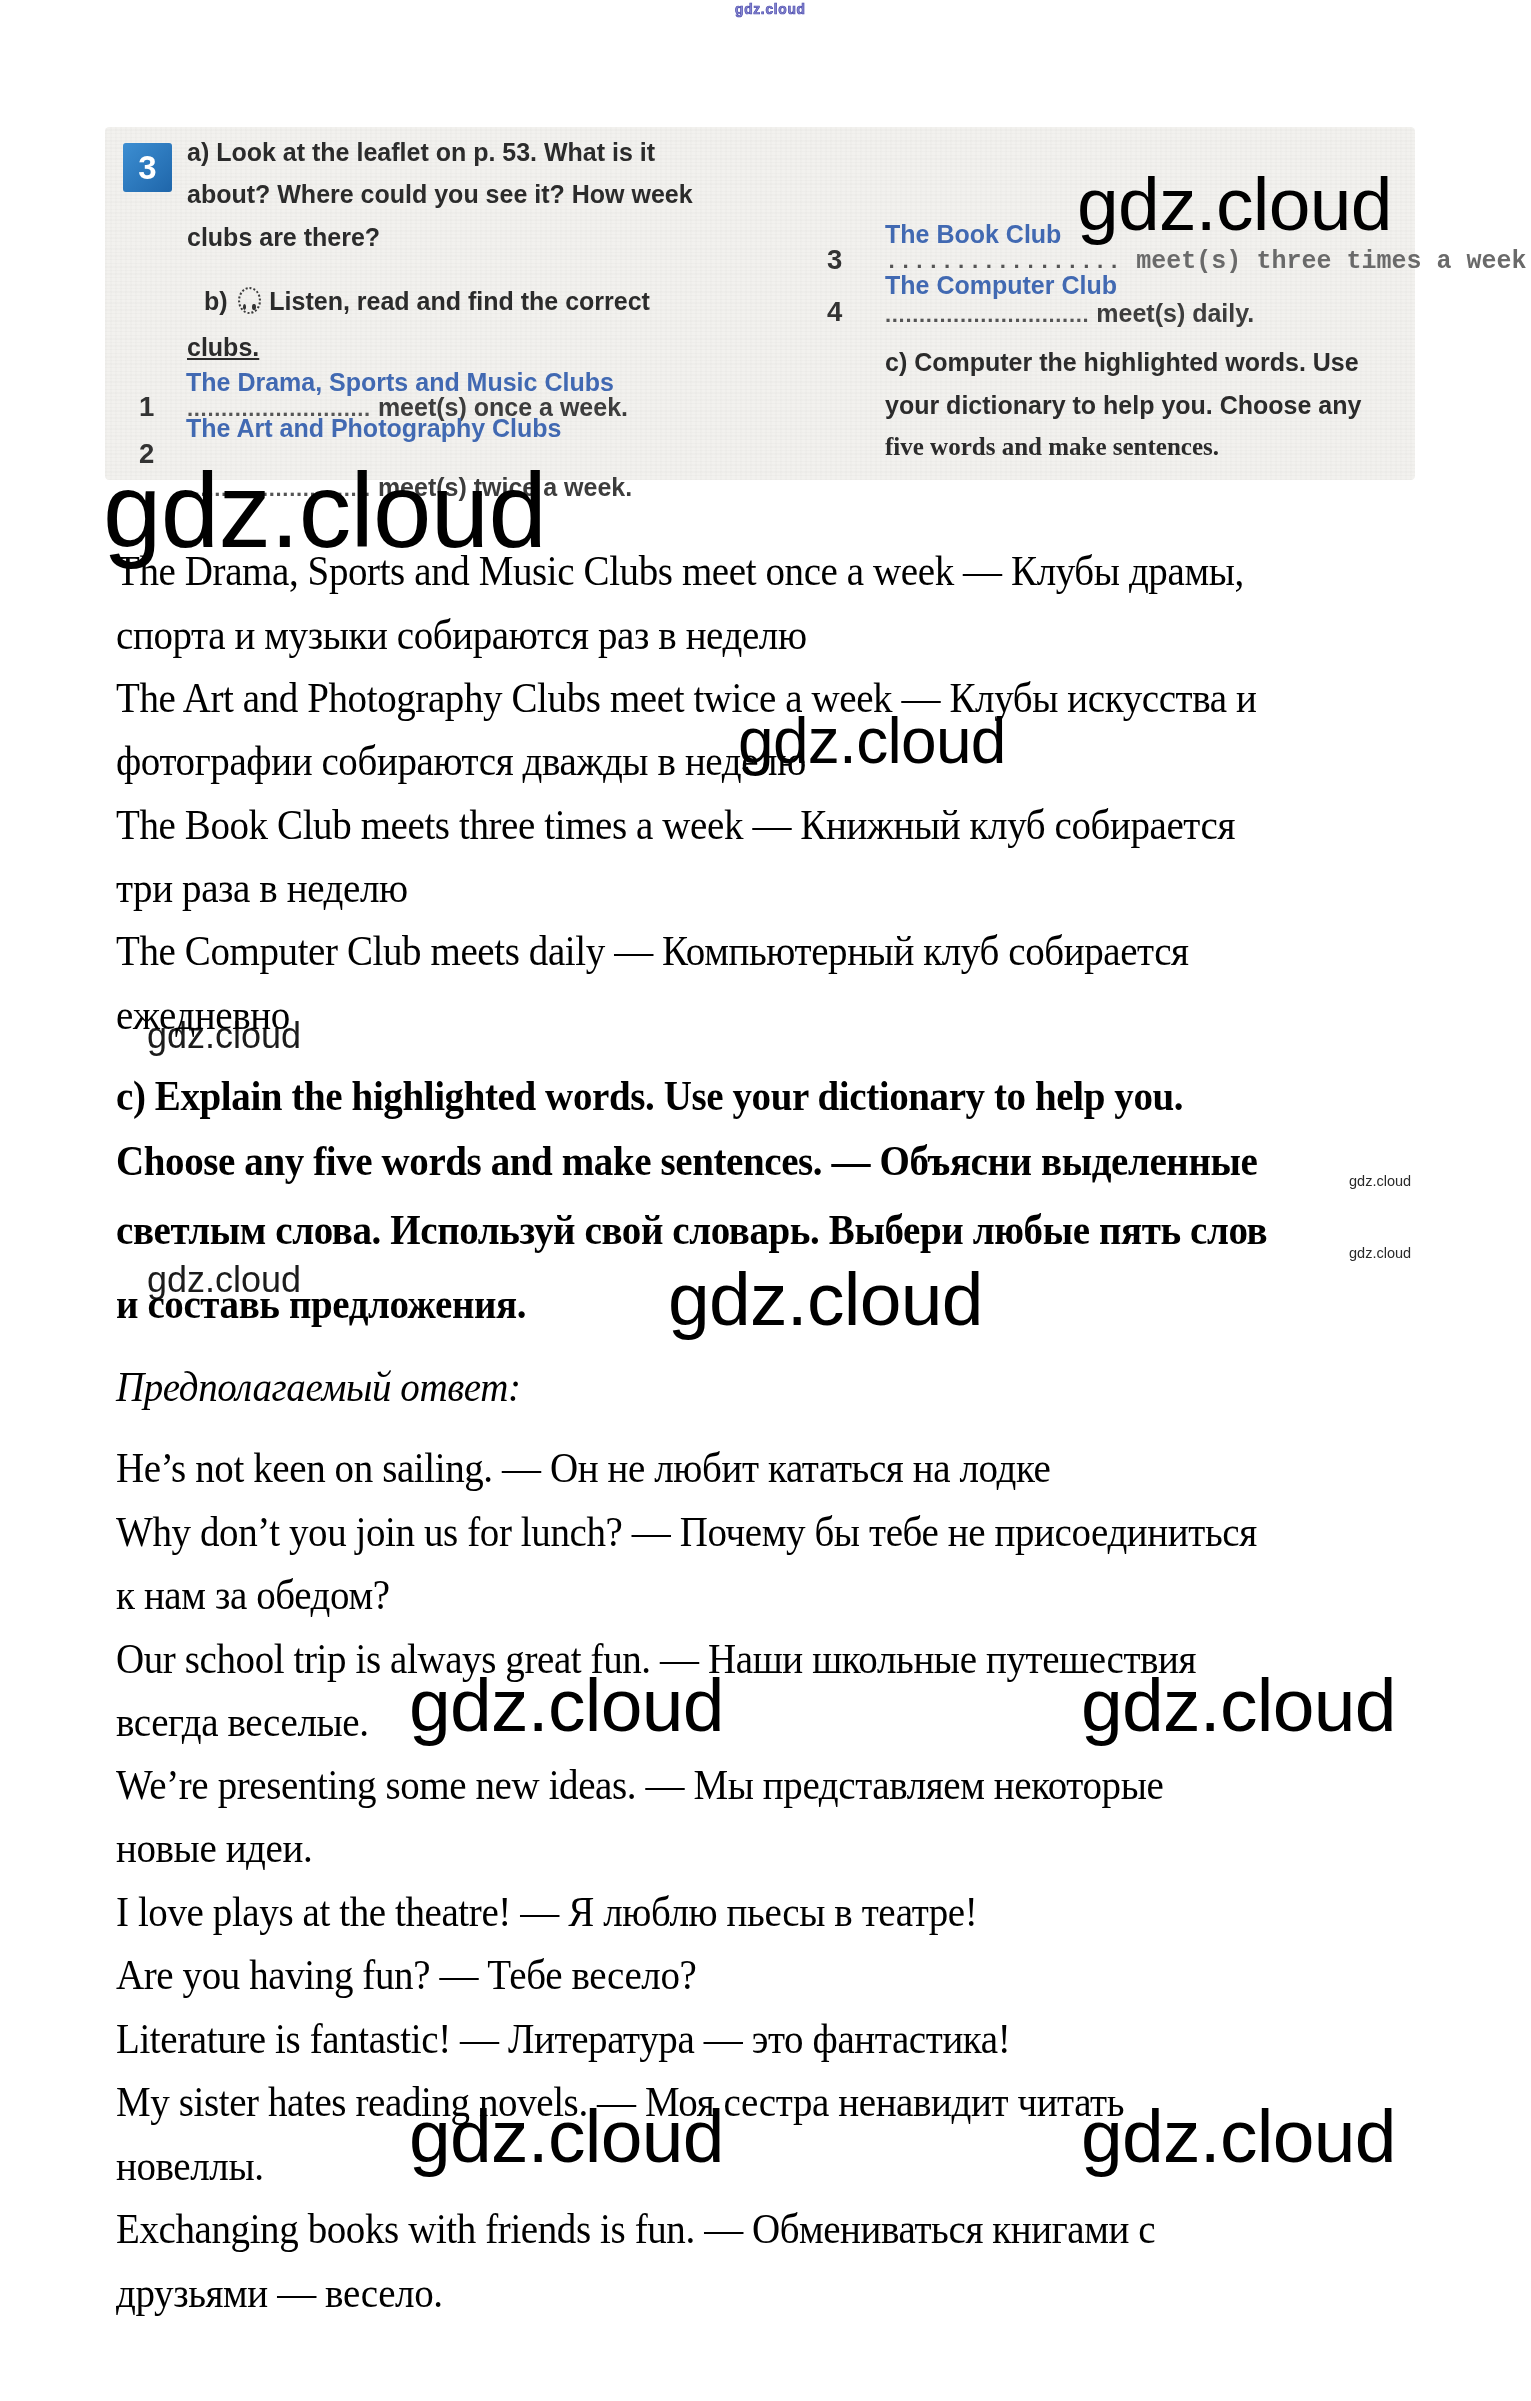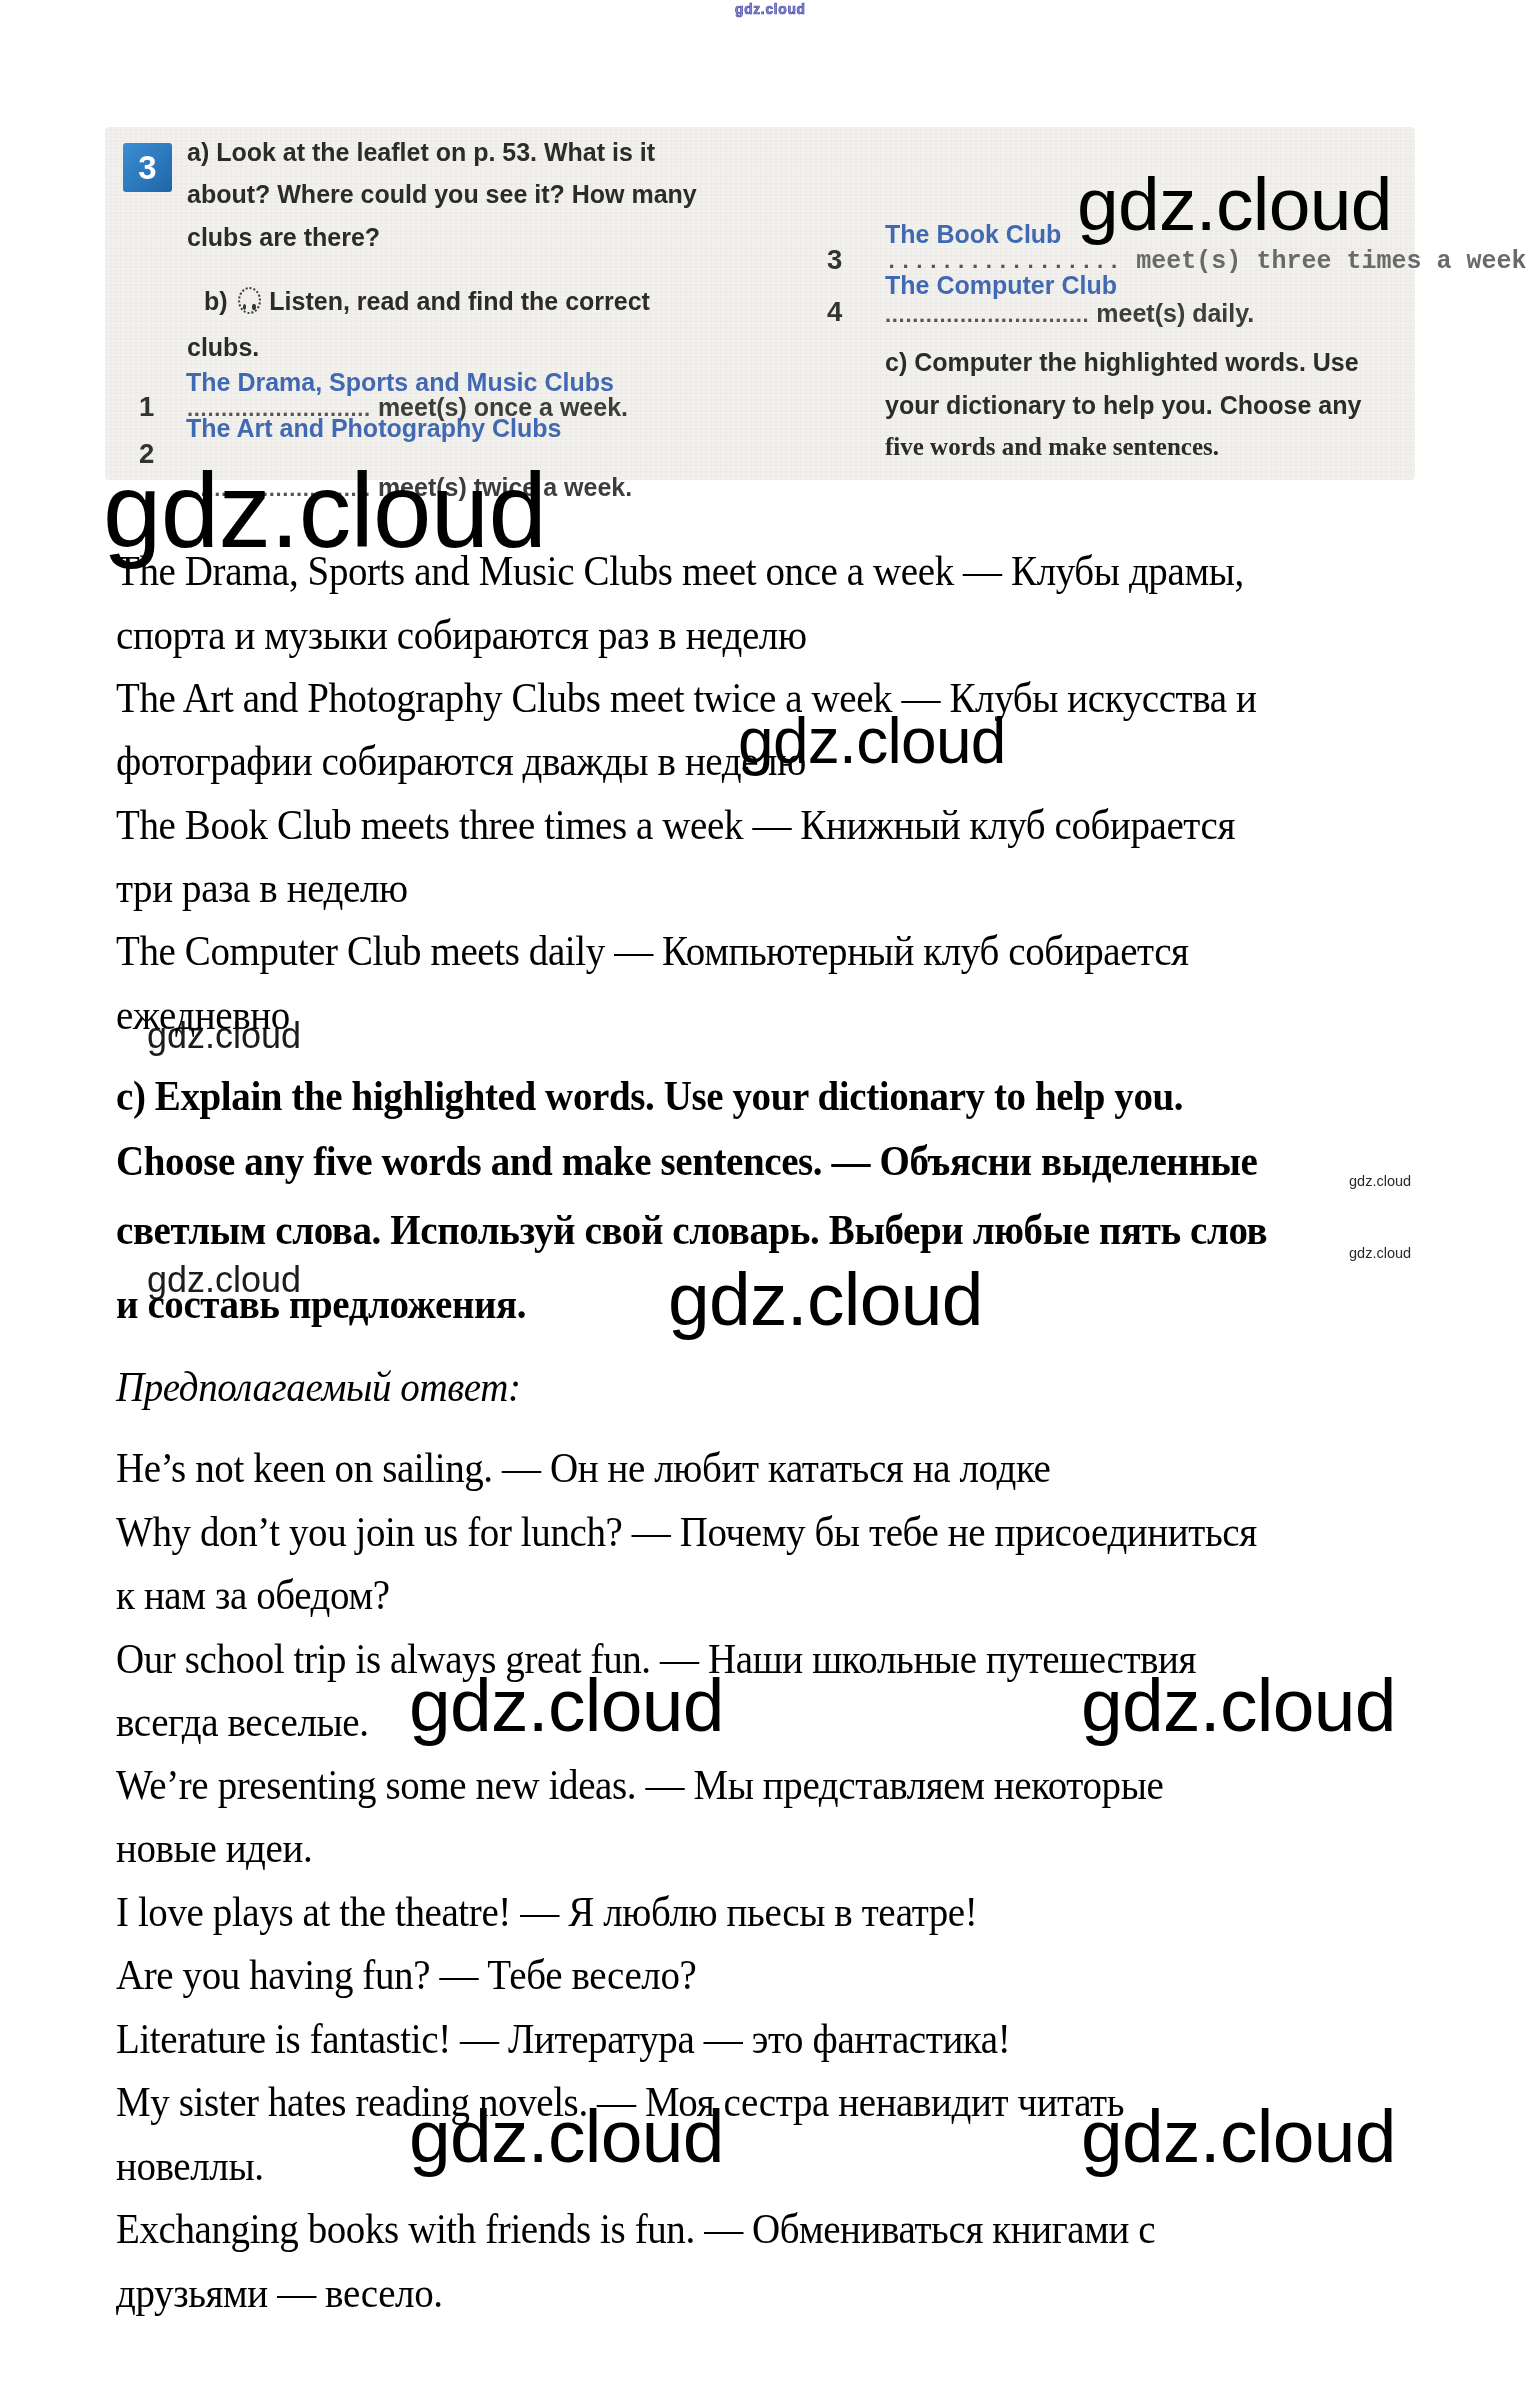--- a/index.html
+++ b/index.html
@@ -65,27 +65,27 @@
 </head>
 <body>
 
 <div class="wm-top" style="left:735px;top:2.2px;font-size:13.8px;">gdz.cloud</div>
 
 <div class="scan-bg"></div>
 
 <div class="num-box">3</div>
 
 <div class="sc" style="left:187px;top:138px;">a) Look at the leaflet on p. 53. What is it</div>
-<div class="sc" style="left:187px;top:180px;">about? Where could you see it? How many</div>
+<div class="sc" style="left:187px;top:180px;">about? Where could you see it? How week</div>
 <div class="sc" style="left:187px;top:223px;text-align:right;">clubs are there?</div>
 
 <div class="sc" style="left:204px;top:287px;">
   <span>b)</span><span class="listen-icon"></span><span>Listen, read and find the correct</span>
 </div>
-<div class="sc" style="left:187px;top:333px;">clubs.</div>
+<div class="sc" style="left:187px;top:333px;text-decoration:underline;">clubs.</div>
 
 <div class="sc sc-blue" style="left:186px;top:368px;">The Drama, Sports and Music Clubs</div>
 <div class="sc sc-num" style="left:139px;top:391px;">1</div>
 <div class="sc" style="left:187px;top:393px;">
   <span class="sc-dots">...........................</span>
   <span class="sc-suffix">meet(s) once a week.</span>
 </div>
 
 <div class="sc sc-blue" style="left:186px;top:414px;">The Art and Photography Clubs</div>
 <div class="sc sc-num" style="left:139px;top:438px;">2</div>

